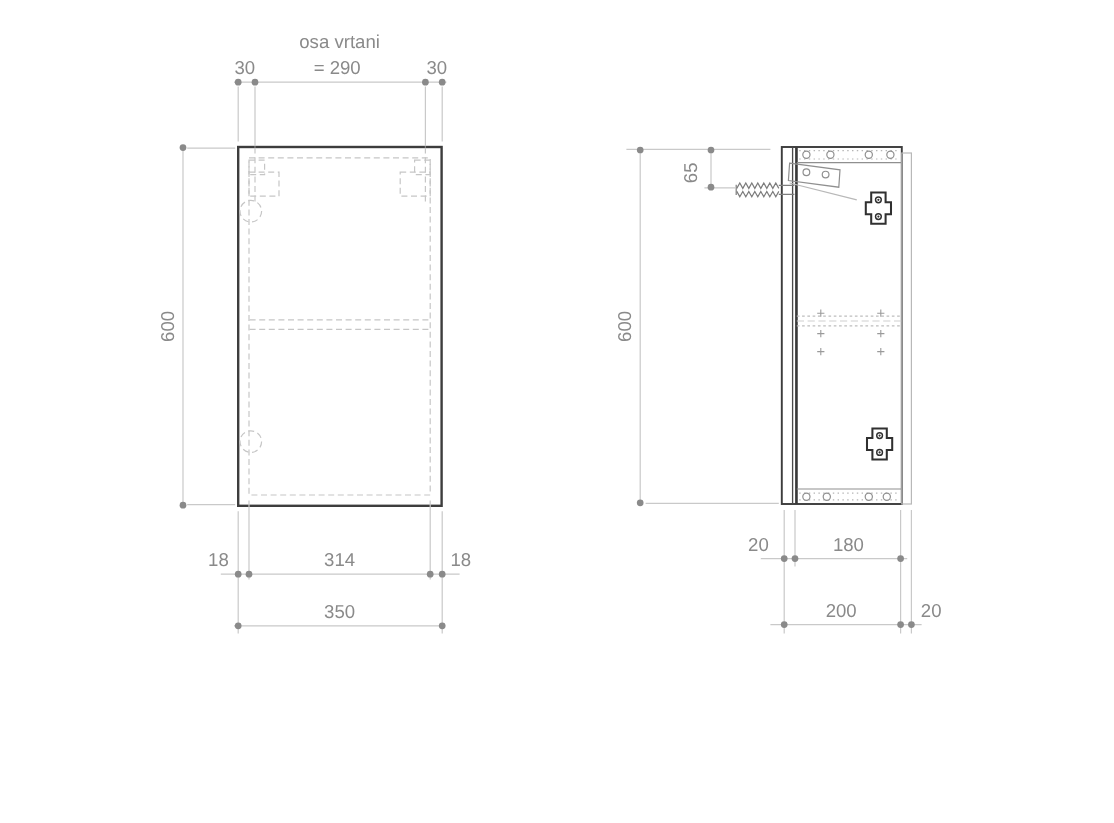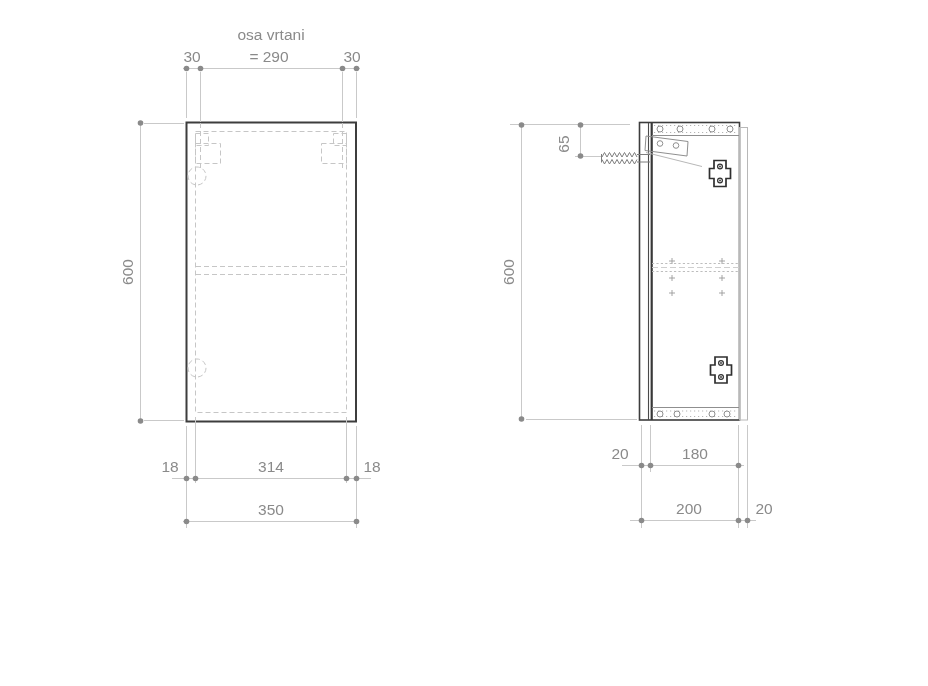--- a/index.html
+++ b/index.html
@@ -1,16 +1,16 @@
 <!DOCTYPE html>
 <html><head>
 <meta charset="utf-8">
 <style>
   html,body{margin:0;padding:0;background:#ffffff;}
-  #stage{position:relative;width:852px;height:686px;background:#ffffff;overflow:hidden;}
+  #stage{position:relative;width:852px;height:686px;background:#ffffff;overflow:hidden;margin-left:12px;}
   svg{position:absolute;left:0;top:0;}
   text{font-family:"Liberation Sans",sans-serif;font-size:15.5px;fill:#8a8a8a;}
   .dim{stroke:#c9c9c9;stroke-width:1;fill:none}
   .dot{fill:#8a8a8a;stroke:none}
   .out2{stroke:#3d3d3d;stroke-width:2;fill:#ffffff}
   .out1{stroke:#3d3d3d;stroke-width:1.6;fill:#ffffff}
   .hid{stroke:#c6c6c6;stroke-width:1;fill:none;stroke-dasharray:5 3}
   .hid2{stroke:#bdbdbd;stroke-width:1;fill:none;stroke-dasharray:2.2 2.2}
   .hid3{stroke:#cfcfcf;stroke-width:1;fill:none;stroke-dasharray:6 3}
   .mid{stroke:#8f8f8f;stroke-width:1;fill:#ffffff}

